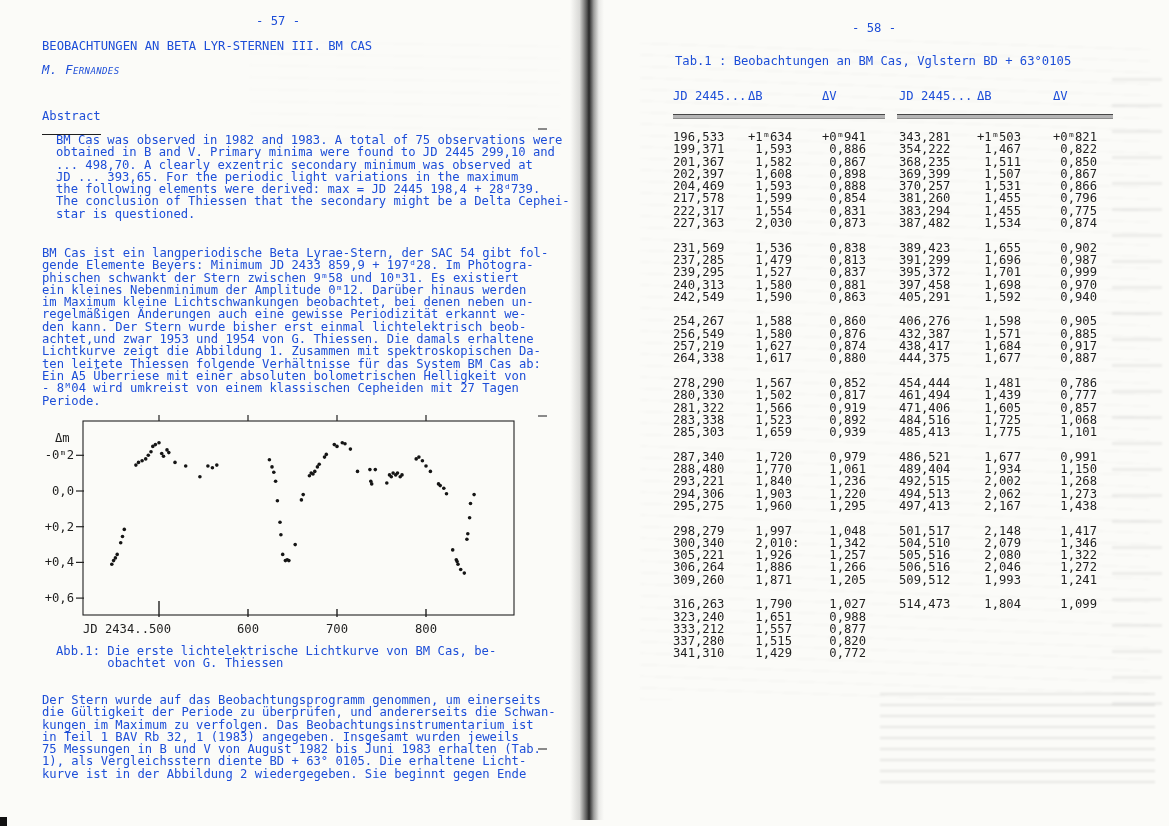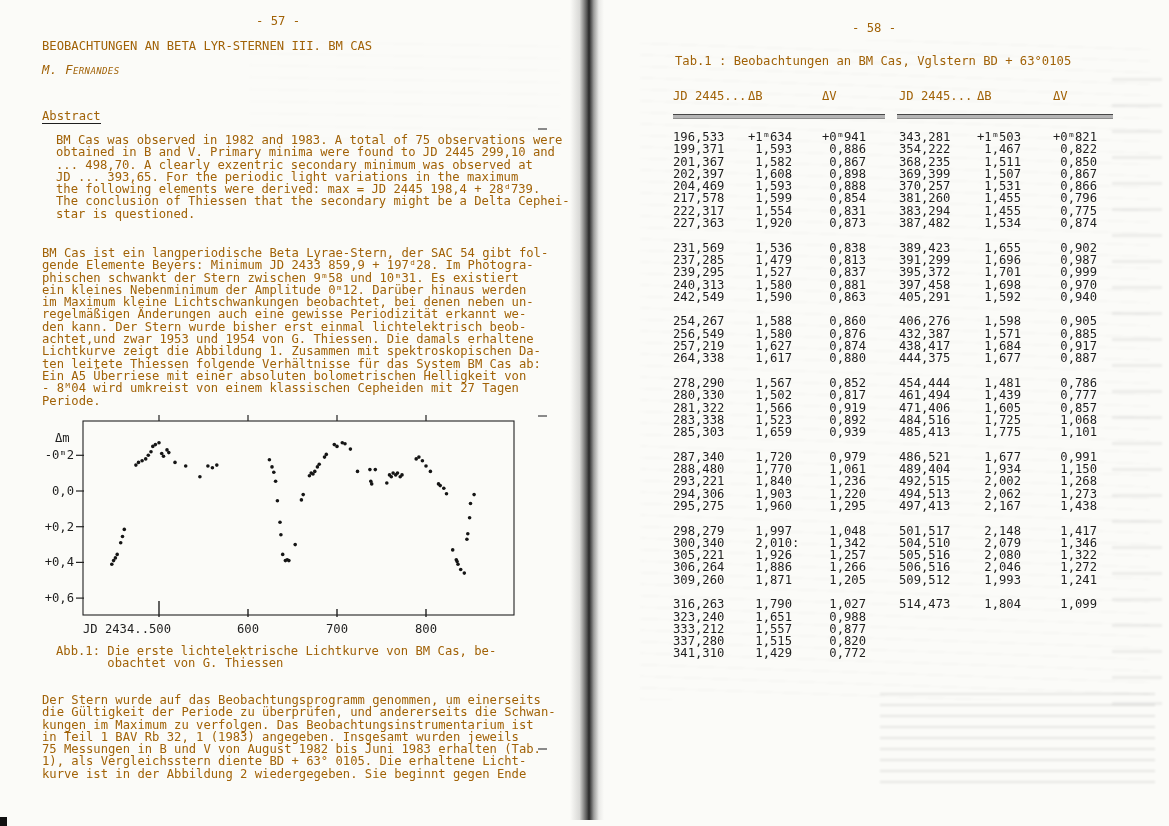--- a/index.html
+++ b/index.html
@@ -1,22 +1,22 @@
 <!DOCTYPE html>
 <html><head>
 <meta charset="utf-8">
 <style>
   html,body{margin:0;padding:0;}
   body{width:1169px;height:826px;position:relative;background:#fbfbf8;overflow:hidden;
        font-family:"DejaVu Sans Mono", monospace;color:#1e1e1e;}
   .abs{position:absolute;}
-  .mono{font-size:12.2px;line-height:12.3px;color:#a16207;}
+  .mono{font-size:12.2px;line-height:12.3px;color:#1d4ed8;}
   .pre{white-space:pre;}
   .smallcaps{font-variant:small-caps;letter-spacing:.4px;font-style:italic;}
-  .underline{display:inline-block;border-bottom:1.2px solid #1e1e1e;padding-bottom:1px;}
+  .underline{display:inline-block;border-bottom:1.2px solid #1e1e1e;padding-bottom:12px;}
   
   .gutter{left:570px;top:0;width:34px;height:820px;
     background:linear-gradient(to right,rgba(70,70,70,0) 0%,rgba(60,60,60,.18) 28%,rgba(35,35,35,.78) 50%,#262626 56%,rgba(45,45,45,.45) 70%,rgba(90,90,90,.10) 85%,rgba(120,120,120,0) 100%);}
   .corner-sliver{left:0;top:817px;width:7px;height:9px;background:#111;}
   
   .noise{pointer-events:none;filter:blur(.8px);}
   .noise-a{left:640px;top:40px;width:510px;height:660px;opacity:.55;
     background:repeating-linear-gradient(2deg,rgba(110,110,110,.07) 0 1.6px,transparent 1.6px 11.5px);}
   .noise-b{left:880px;top:688px;width:275px;height:95px;opacity:.85;
     background:repeating-linear-gradient(0deg,rgba(95,95,95,.16) 0 2px,transparent 2px 11px);}
@@ -287,21 +287,21 @@
         <tr>
           <td>222,317</td>
           <td> 1,554</td>
           <td> 0,831</td>
           <td>383,294</td>
           <td> 1,455</td>
           <td> 0,775</td>
         </tr>
         <tr>
           <td>227,363</td>
-          <td> 1,920</td>
+          <td> 2,030</td>
           <td> 0,873</td>
           <td>387,482</td>
           <td> 1,534</td>
           <td> 0,874</td>
         </tr>
         <tr class="group-start">
           <td>231,569</td>
           <td> 1,536</td>
           <td> 0,838</td>
           <td>389,423</td>

